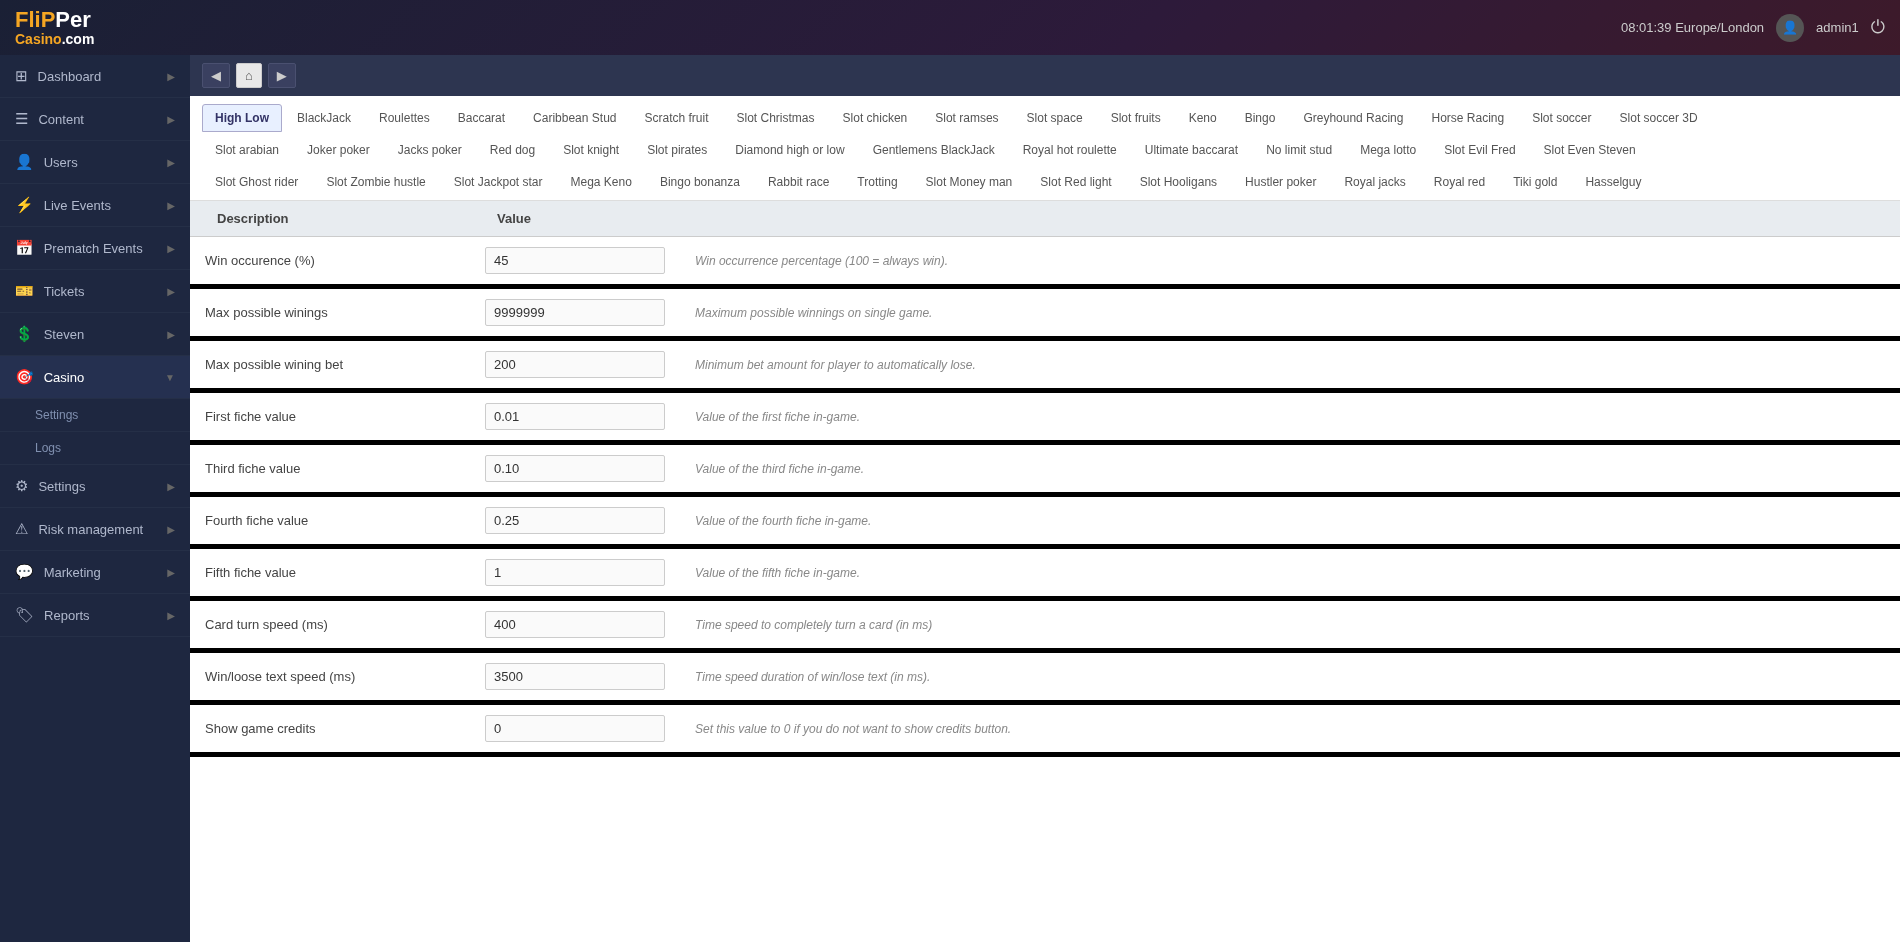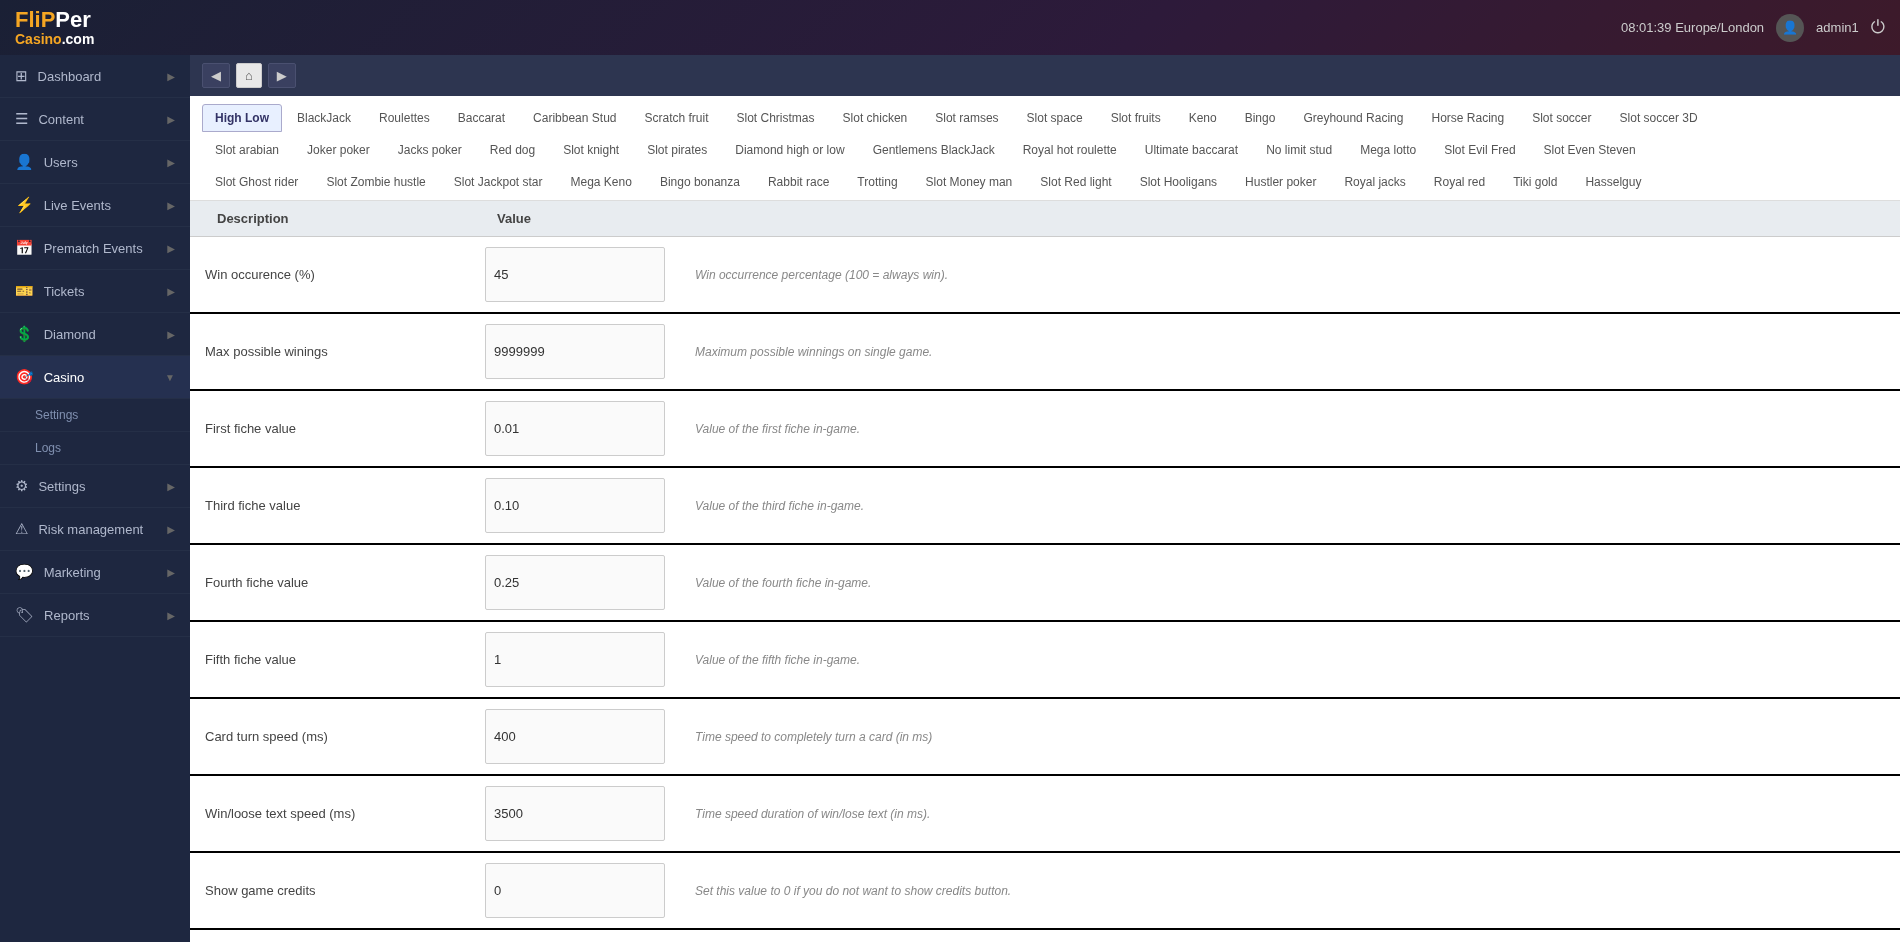--- a/index.html
+++ b/index.html
@@ -166,29 +166,29 @@
       background: #e8ecf0;
       padding: 10px 27px;
       text-align: left;
       font-weight: bold;
       font-size: 13px;
       color: #444;
       border-bottom: 1px solid #ccc;
     }
     .settings-table td {
       padding: 10px 15px;
-      border-bottom: 2px solid #000000;
+      border-bottom: 5px solid #000000;
       vertical-align: middle;
     }
     .desc-col { width: 280px; color: #444; font-size: 13px; }
     .val-col { width: 200px; }
     .help-col { color: #888; font-size: 12px; font-style: italic; }
     .val-input {
       width: 180px;
-      padding: 19px 8px;
+      padding: 5px 8px;
       border: 1px solid #ccc;
       border-radius: 2px;
       font-size: 13px;
       color: #333;
       background: #fafafa;
     }
   </style>
 </head>
 <body>
 
@@ -252,21 +252,21 @@
     <div class="sidebar-item">
       <div class="sidebar-item-left">
         <span class="sidebar-icon">🎫</span>
         <span>Tickets</span>
       </div>
       <span class="sidebar-arrow">▶</span>
     </div>
     <div class="sidebar-item">
       <div class="sidebar-item-left">
         <span class="sidebar-icon">💲</span>
-        <span>Diamond</span>
+        <span>Steven</span>
       </div>
       <span class="sidebar-arrow">▶</span>
     </div>
     <div class="sidebar-item active">
       <div class="sidebar-item-left">
         <span class="sidebar-icon">🎯</span>
         <span>Casino</span>
       </div>
       <span class="sidebar-arrow">▼</span>
     </div>
@@ -387,20 +387,27 @@
     <td class="help-col">Win occurrence percentage (100 = always win).</td>
   </tr>
             <tr>
     <td class="desc-col">Max possible winings</td>
     <td class="val-col">
       <input class="val-input" type="text" value="9999999" style="">
     </td>
     <td class="help-col">Maximum possible winnings on single game.</td>
   </tr>
             <tr>
+    <td class="desc-col">Max possible wining bet</td>
+    <td class="val-col">
+      <input class="val-input" type="text" value="200" style="">
+    </td>
+    <td class="help-col">Minimum bet amount for player to automatically lose.</td>
+  </tr>
+            <tr>
     <td class="desc-col">First fiche value</td>
     <td class="val-col">
       <input class="val-input" type="text" value="0.01" style="">
     </td>
     <td class="help-col">Value of the first fiche in-game.</td>
   </tr>
             <tr>
     <td class="desc-col">Third fiche value</td>
     <td class="val-col">
       <input class="val-input" type="text" value="0.10" style="">

